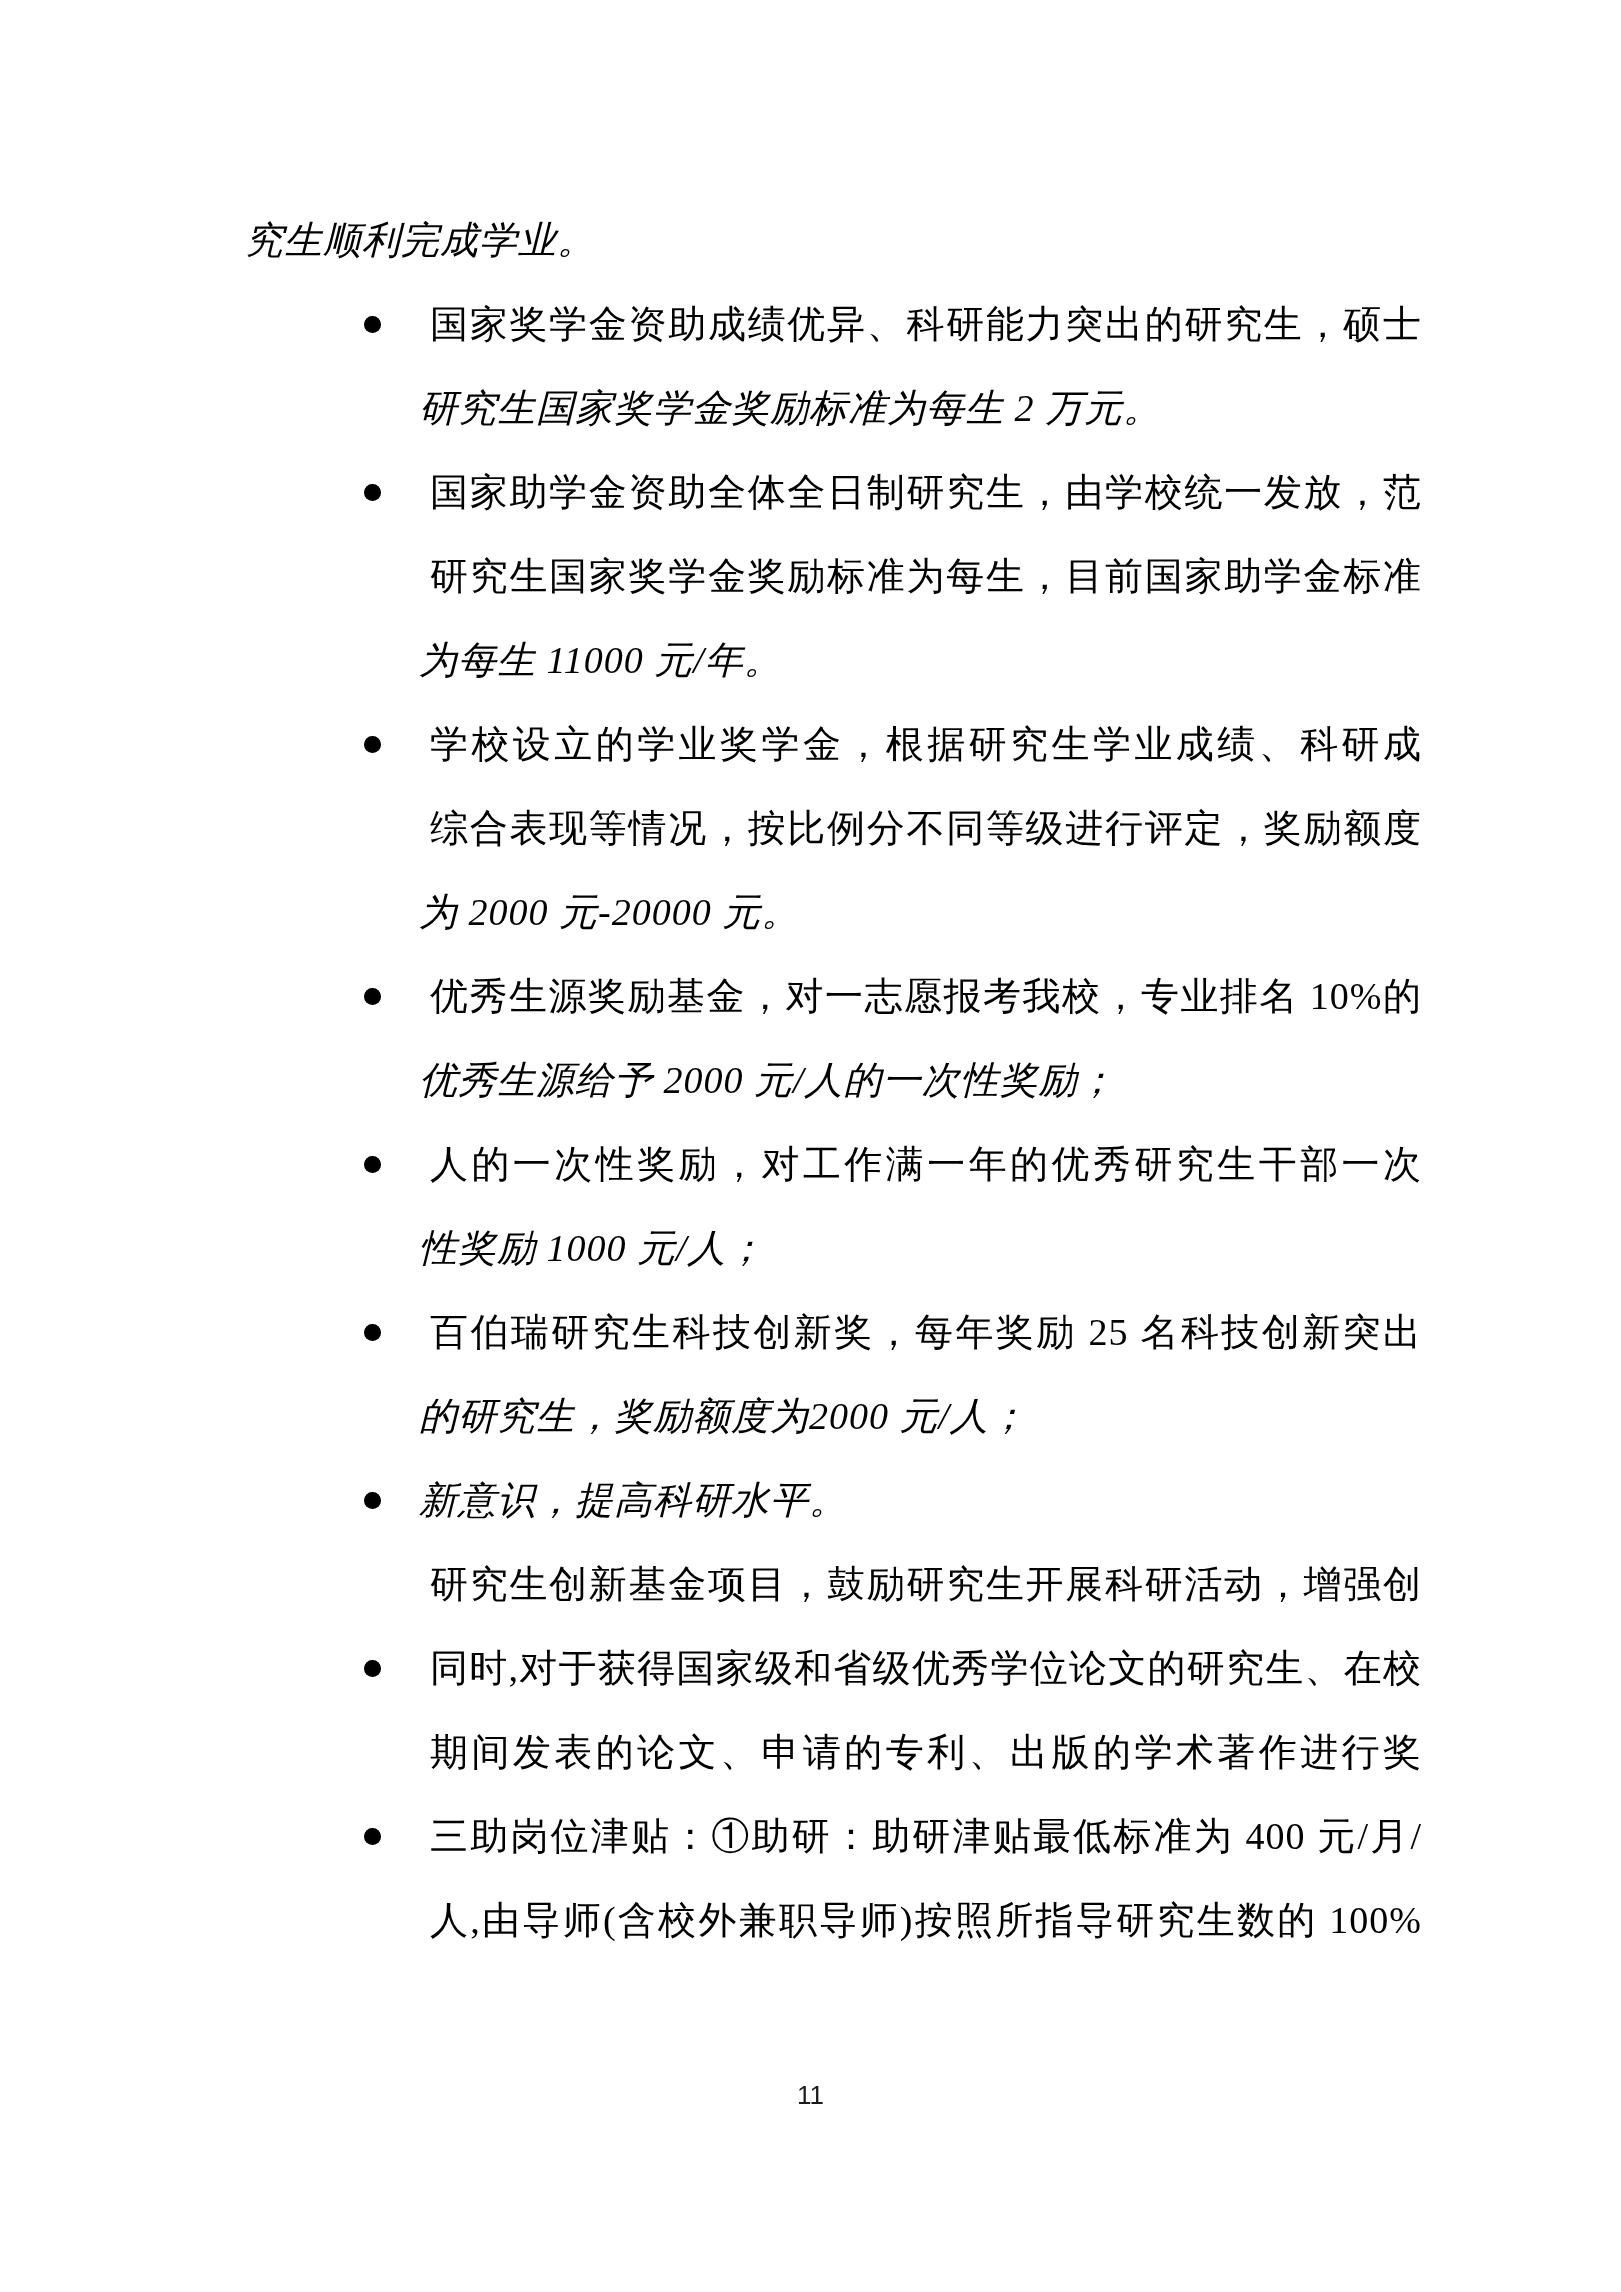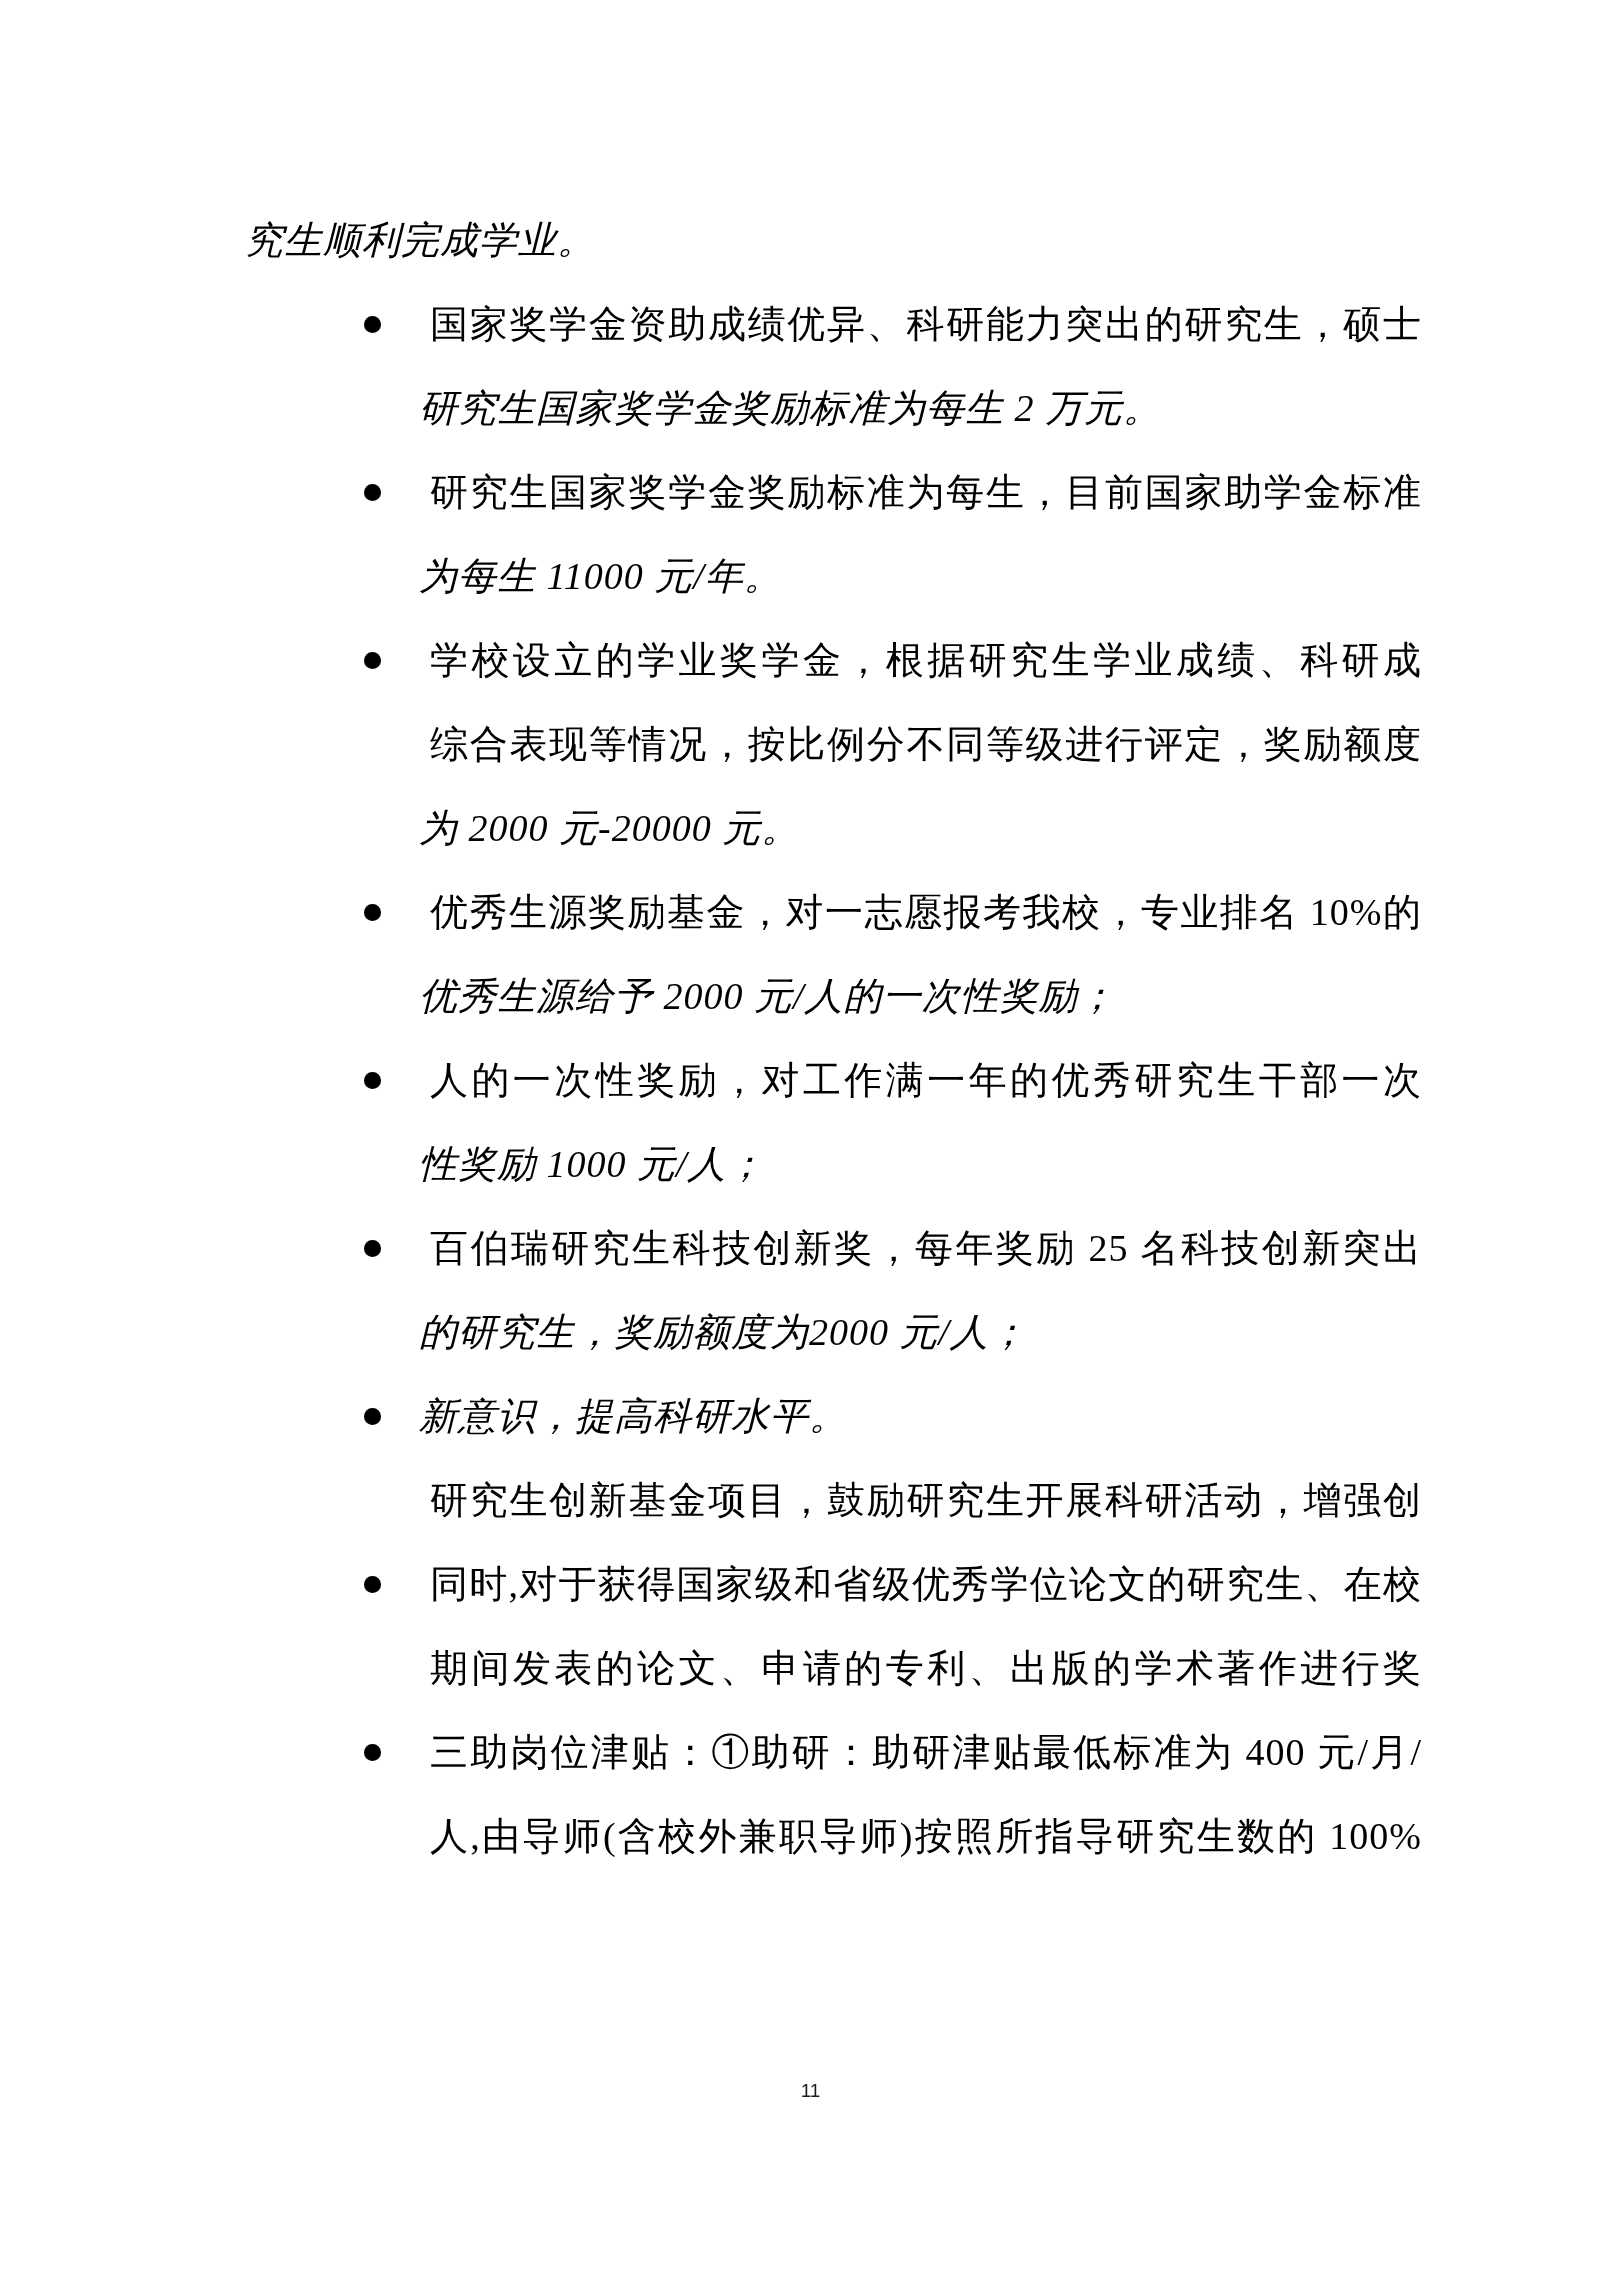--- a/index.html
+++ b/index.html
@@ -62,21 +62,21 @@
   }
   .footer {
     position: absolute;
     top: 2080px;
     left: 0;
     width: 100%;
     text-align: center;
   }
   .page-number {
     font-family: "Liberation Sans", "DejaVu Sans", sans-serif;
-    font-size: 19px;
+    font-size: 26px;
     color: #1a1a1a;
   }
 </style>
 </head>
 <body>
 
 <div class="page">
   <div class="text-area">
 
     <div class="line short">究生顺利完成学业。</div>
@@ -91,20 +91,21 @@
           <div class="line full">国家奖学金资助成绩优异、科研能力突出的研究生，硕士</div>
           <div class="line short">研究生国家奖学金奖励标准为每生 2 万元。</div>
         </div>
       </div>
 
       <div class="item">
         <div class="dot-cell">
             <span class="dot"></span>
           </div>
         <div class="lines">
+          <div class="line full">国家助学金资助全体全日制研究生，由学校统一发放，范</div>
           <div class="line full">研究生国家奖学金奖励标准为每生，目前国家助学金标准</div>
           <div class="line short">为每生 11000 元/年。</div>
         </div>
       </div>
 
       <div class="item">
         <div class="dot-cell">
             <span class="dot"></span>
           </div>
         <div class="lines">

